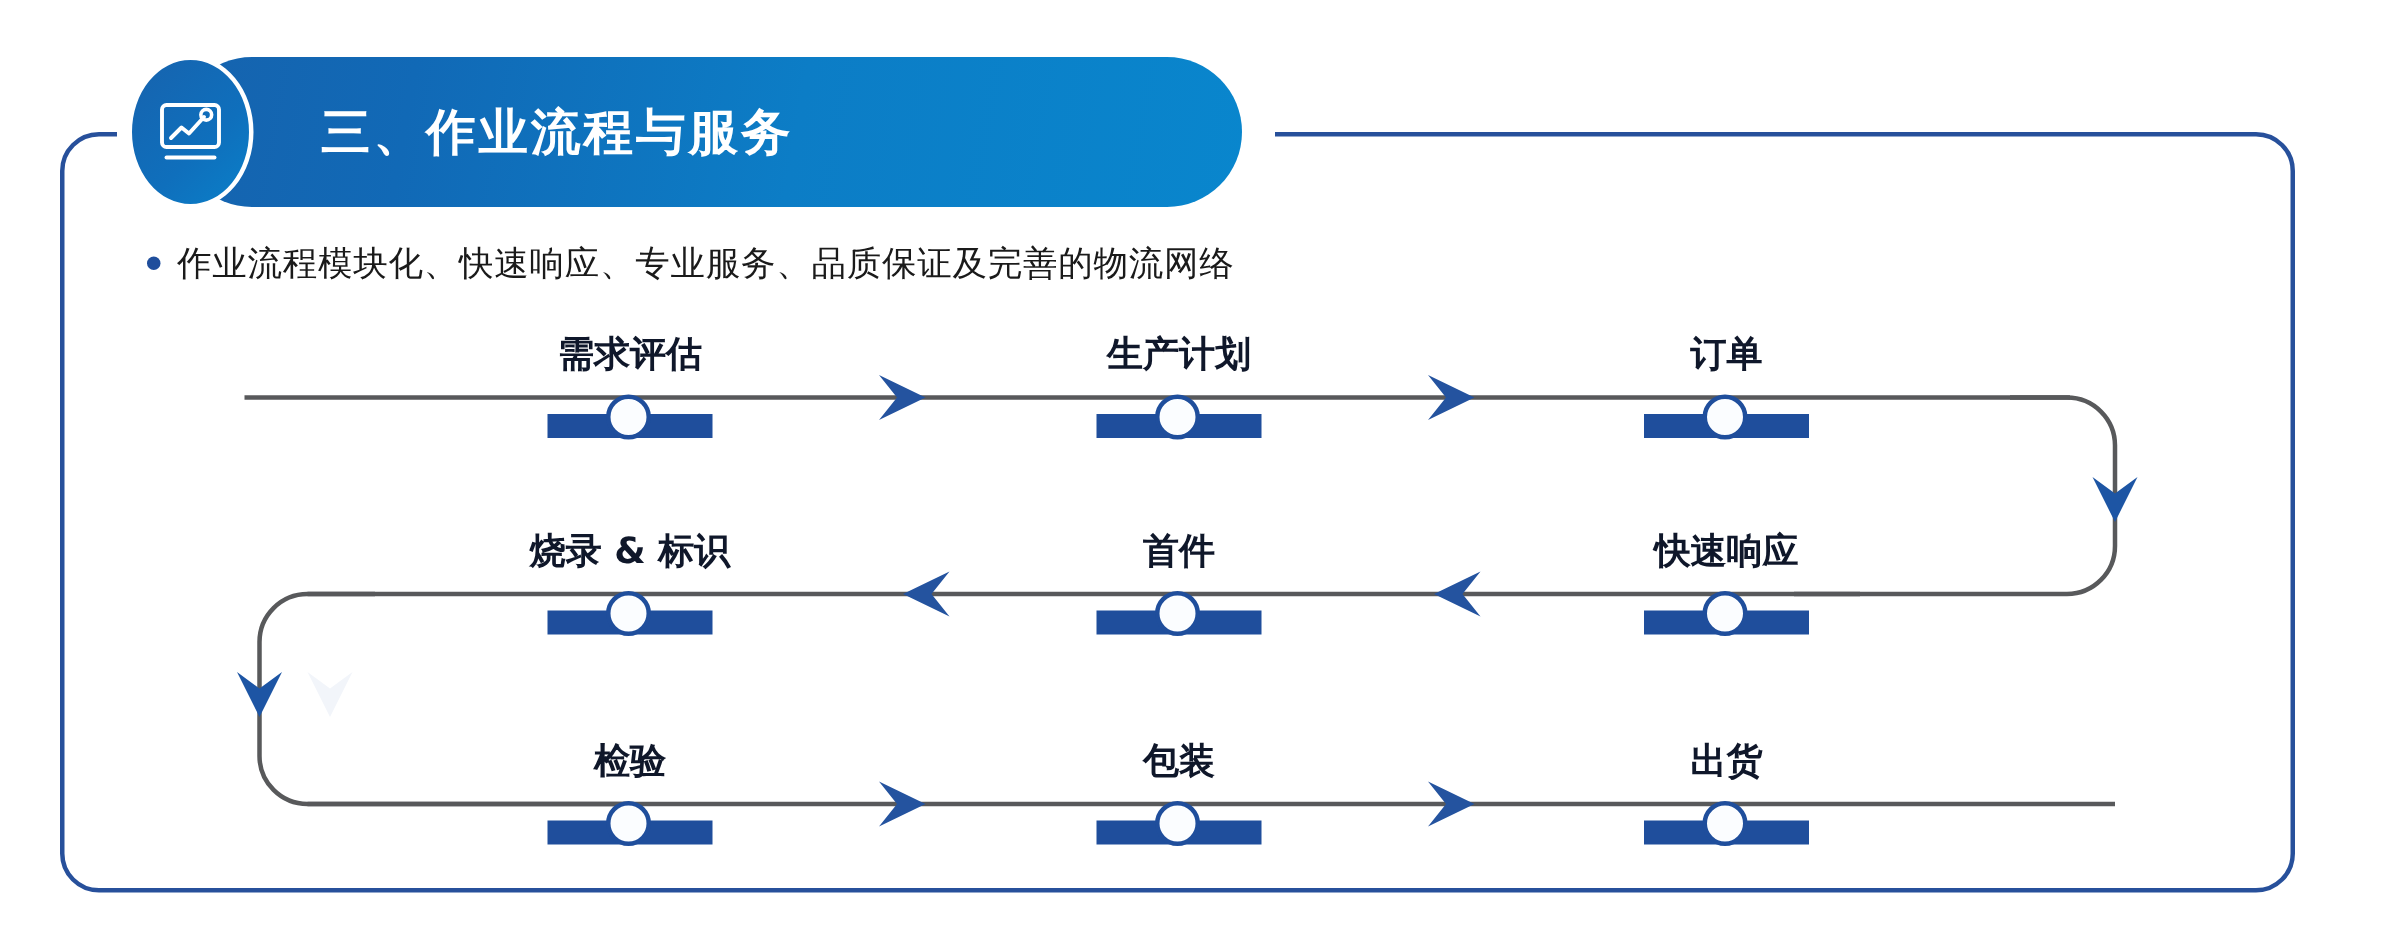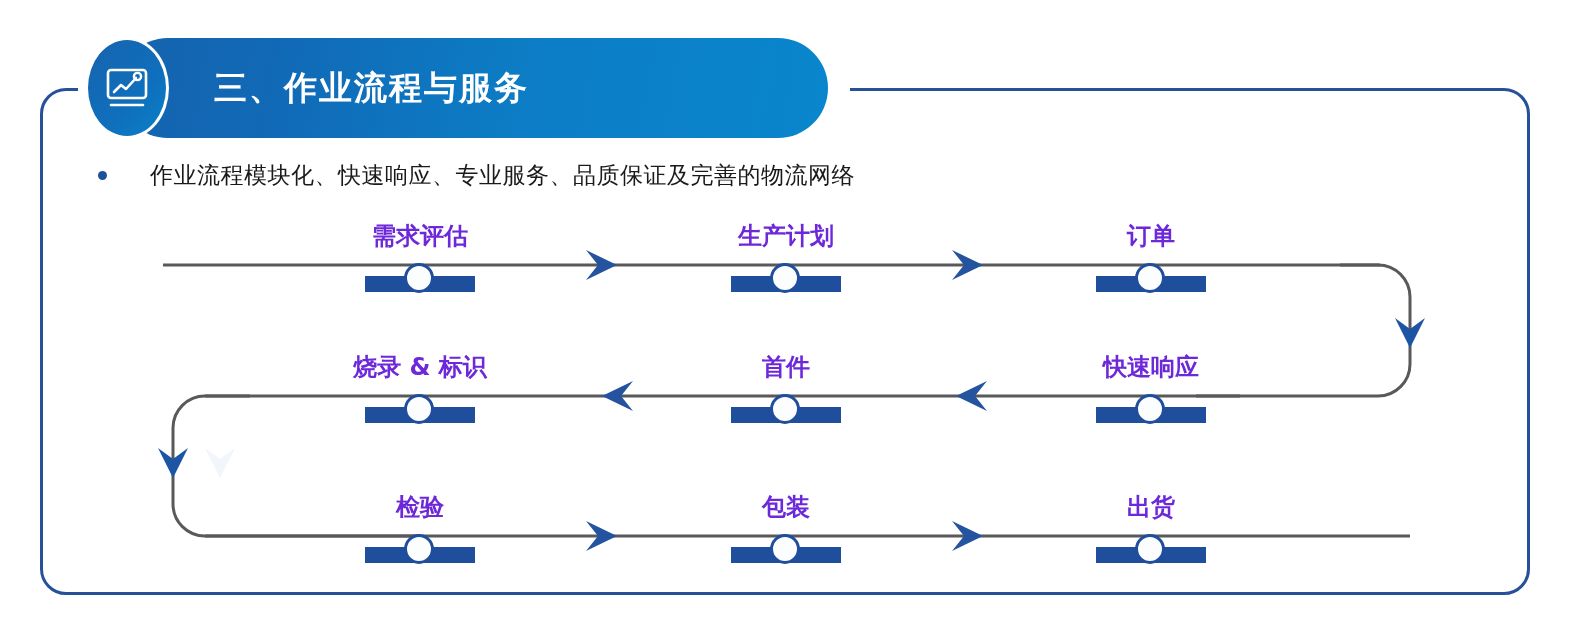--- a/index.html
+++ b/index.html
@@ -31,41 +31,41 @@
   .badge{
     position:absolute;left:85px;top:37px;width:84px;height:102px;
     border-radius:50%/50%;
     background:linear-gradient(135deg,#1763AE 0%,#0F6FBC 60%,#0A80C9 100%);
     border:3px solid #ffffff;box-sizing:border-box;
     display:flex;align-items:center;justify-content:center;
   }
   .badge svg{display:block;}
 
   
-  .bullet-row{position:absolute;left:98px;top:160px;display:flex;align-items:center;gap:32px;}
+  .bullet-row{position:absolute;left:98px;top:160px;display:flex;align-items:center;}
   .bullet-dot{width:9px;height:9px;border-radius:50%;background:#1F4E9C;margin-right:11px;}
   .bullet-text{
     font-size:23px;color:#1a1a1a;white-space:nowrap;letter-spacing:.5px;
     font-family:"DejaVu Sans","Liberation Sans",sans-serif;
   }
 
   
   .flow-layer{position:absolute;left:0;top:0;width:1590px;height:624px;pointer-events:none;}
 
   .node{position:absolute;}
   .node .bar{
     position:absolute;left:0;top:22px;width:110px;height:16px;background:#1F4E9C;
   }
   .node .dot{
     position:absolute;left:39px;top:9px;width:30px;height:30px;border-radius:50%;
     background:#fbfdff;border:3px solid #1F4E9C;box-sizing:border-box;
   }
   .node .label{
     position:absolute;left:-45px;top:-34px;width:200px;text-align:center;
-    font-size:24px;font-weight:bold;color:#6d28d9;white-space:nowrap;
+    font-size:24px;font-weight:bold;color:#0f172a;white-space:nowrap;
     font-family:"DejaVu Sans","Liberation Sans",sans-serif;
   }
 </style>
 </head>
 <body>
 
 <div id="stage">
 
   <div class="frame"></div>
   <div class="frame-gap"></div>

